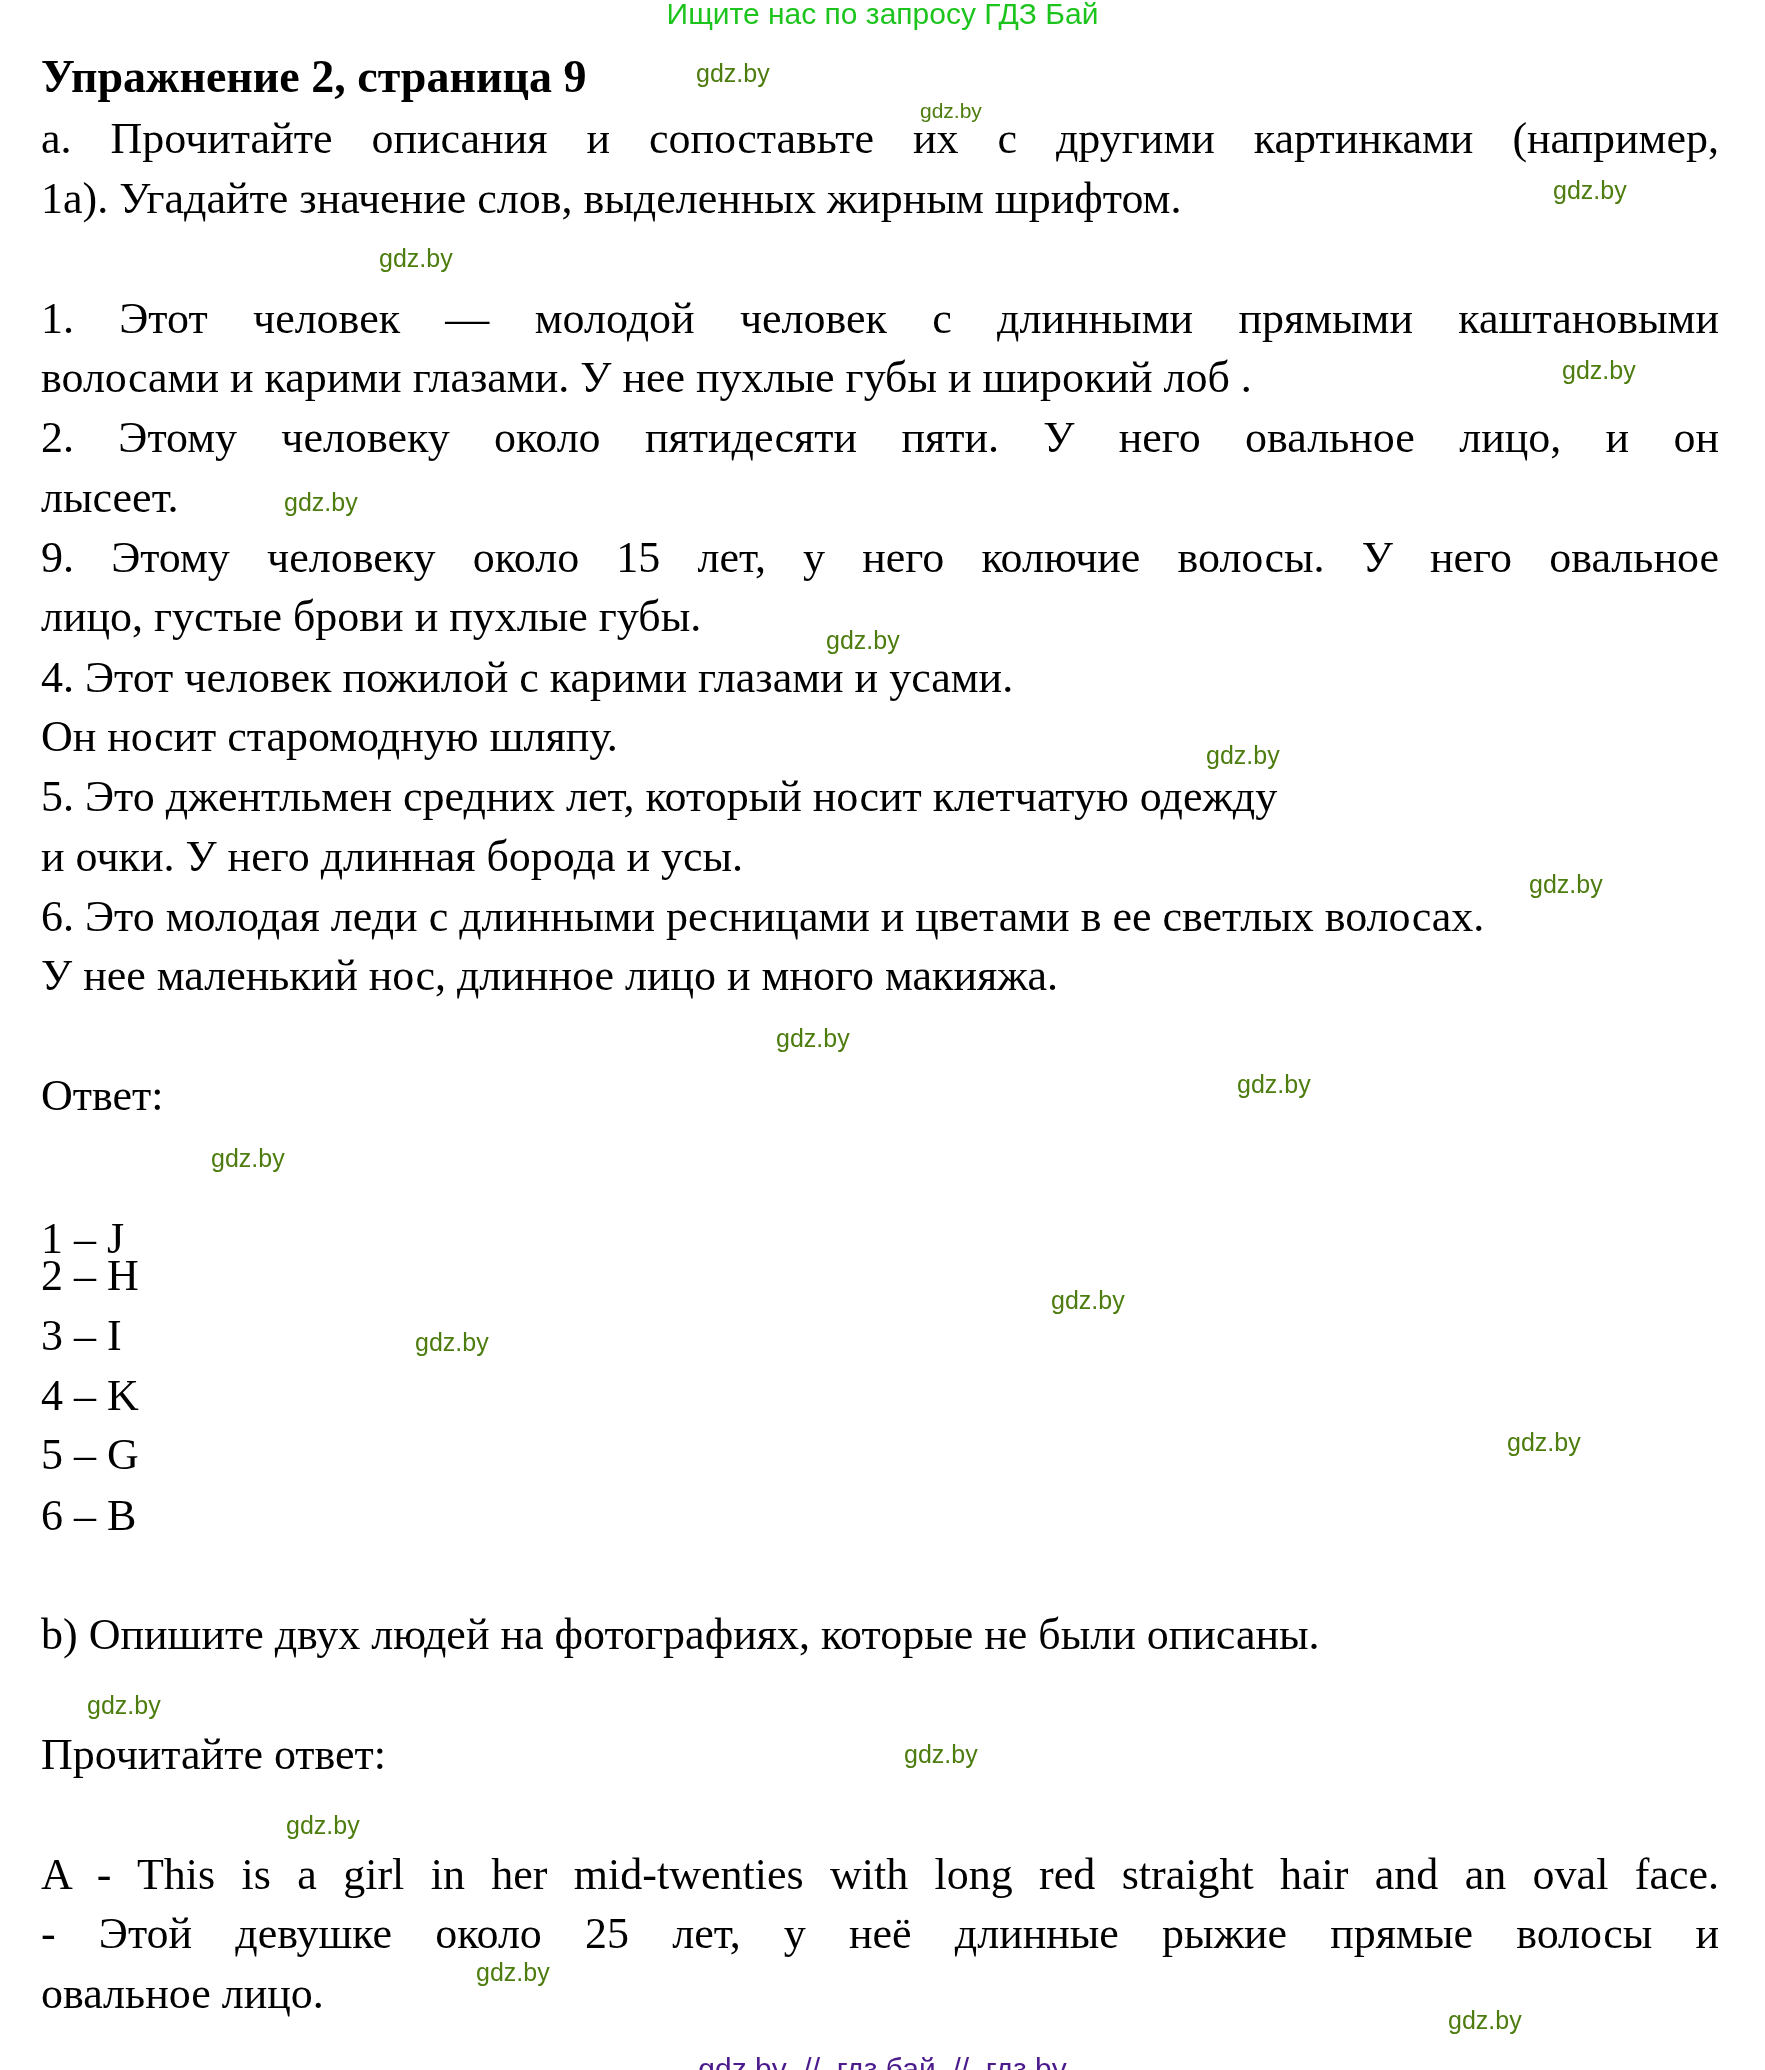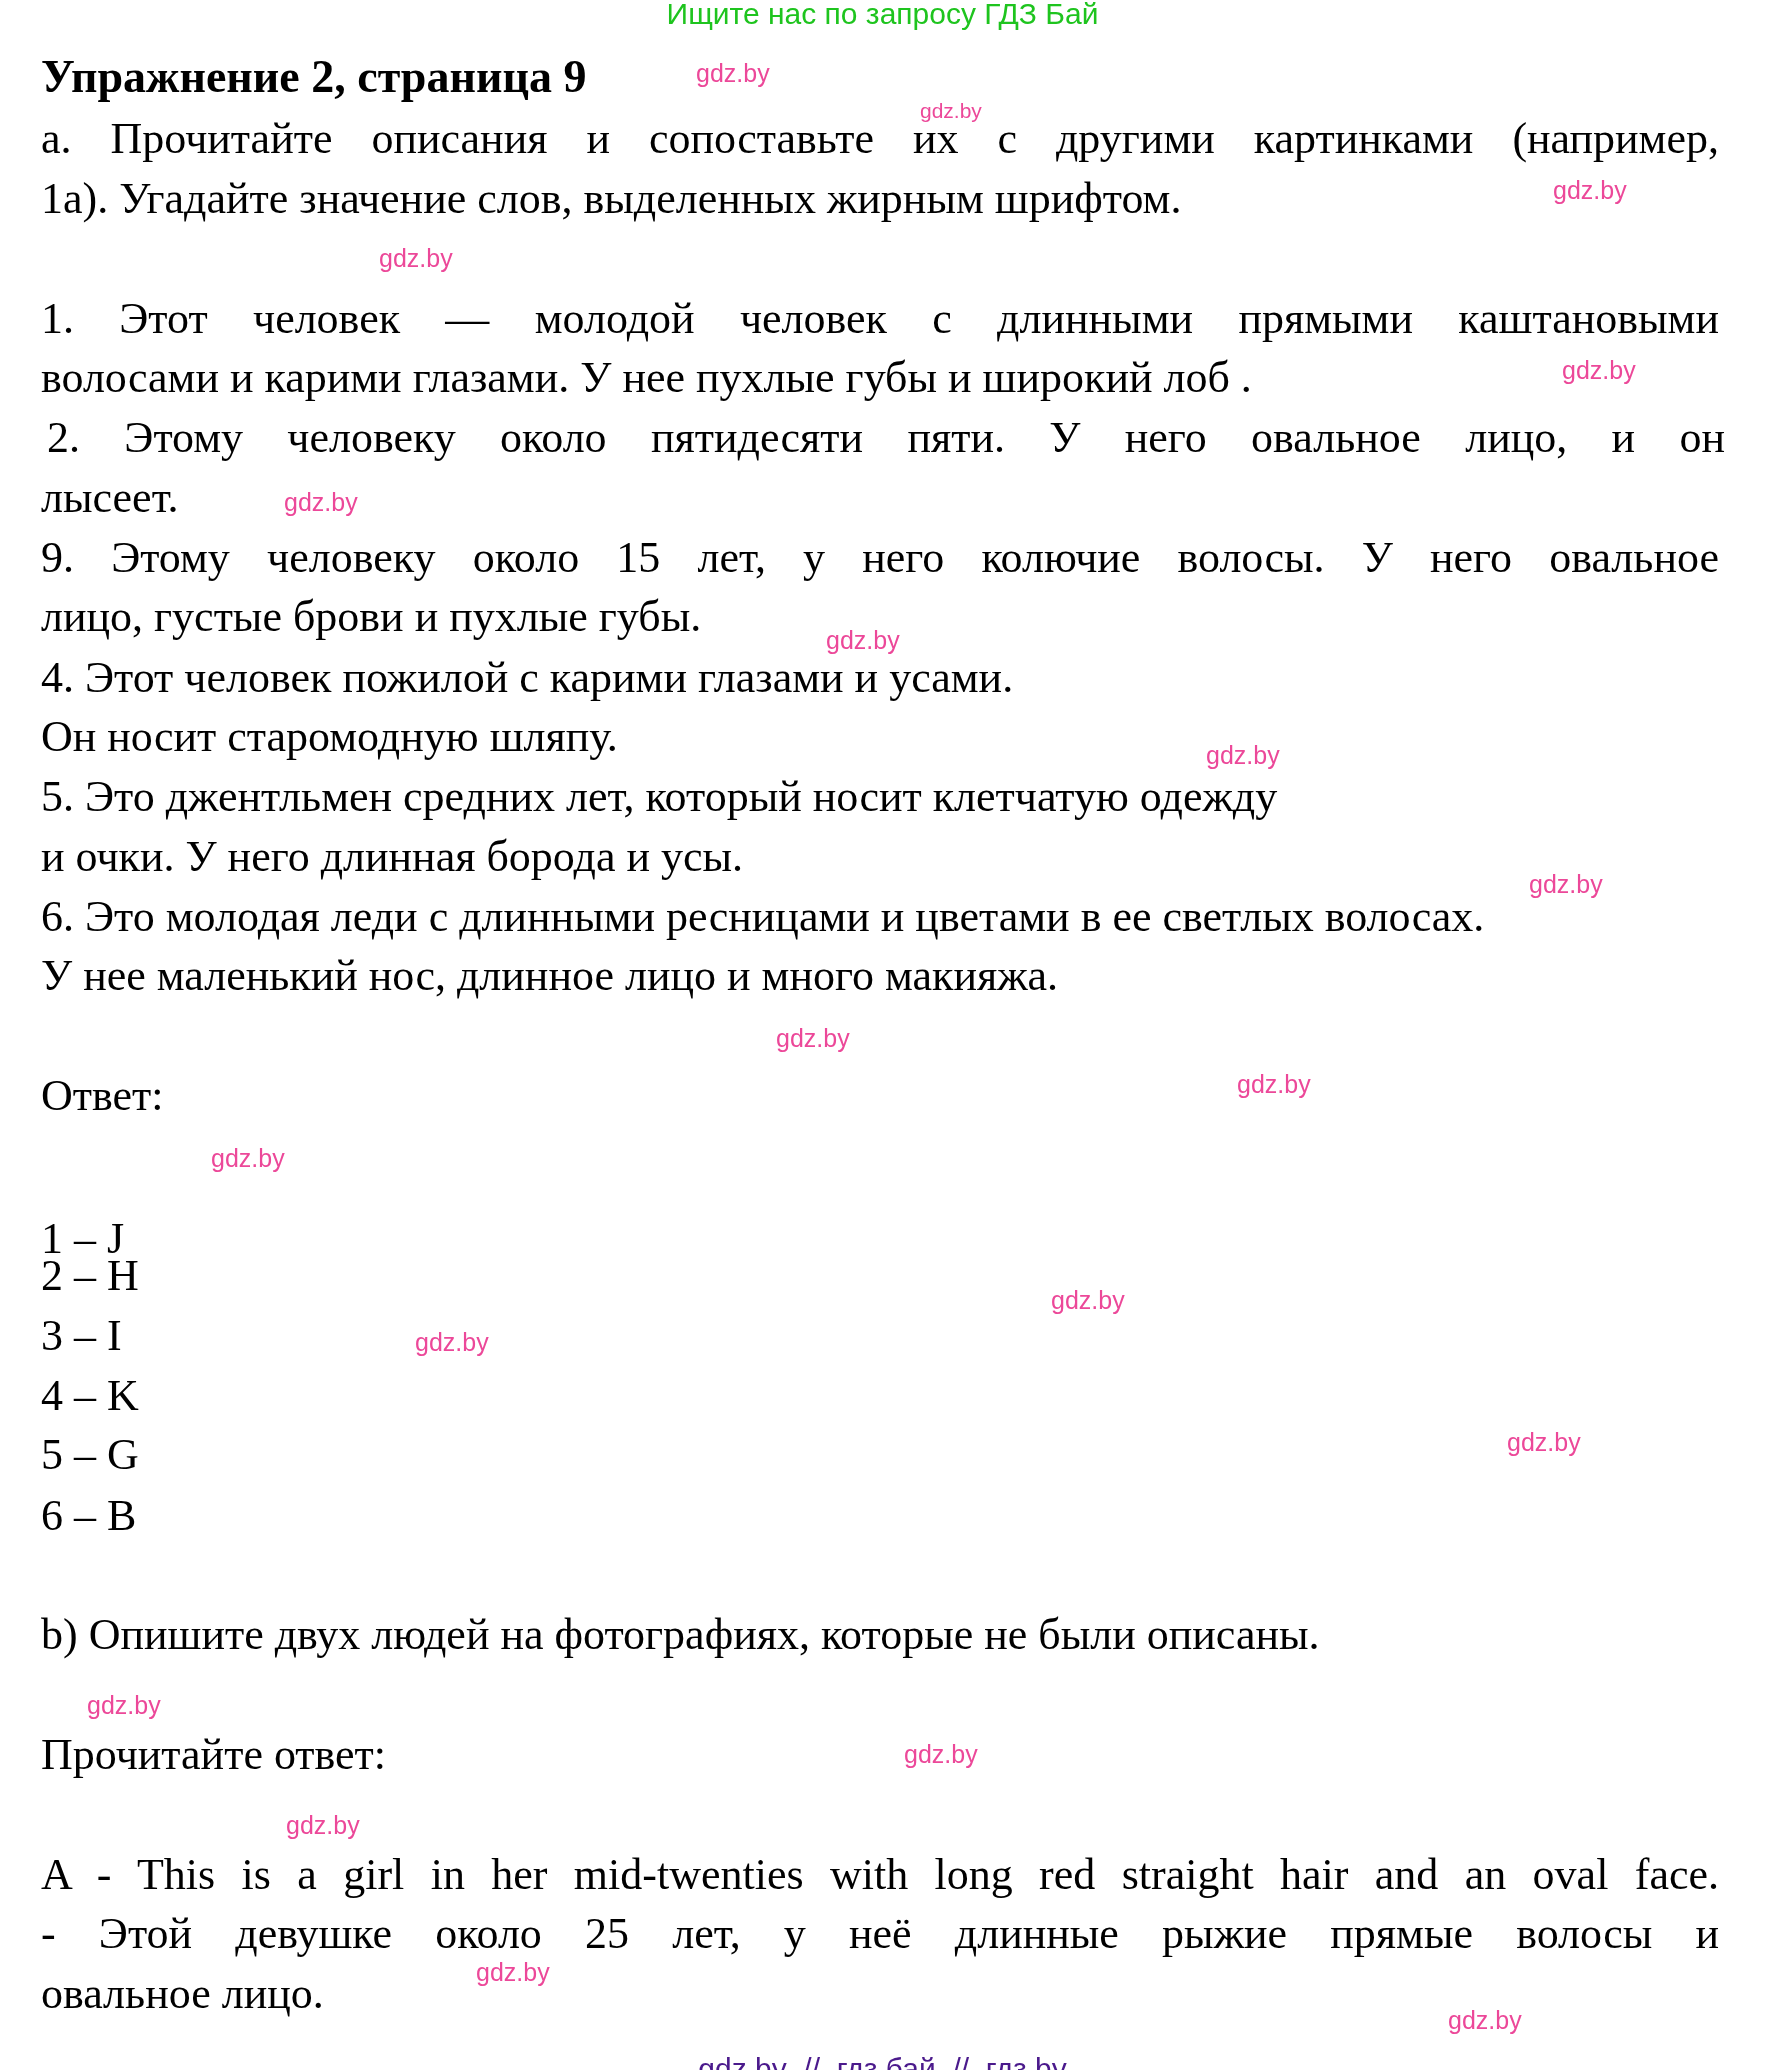--- a/index.html
+++ b/index.html
@@ -4,36 +4,36 @@
 <style>
   html, body { margin:0; padding:0; background:#ffffff; }
   body { width:1765px; height:2070px; position:relative; overflow:hidden; color:#000; }
   .serif { font-family: "Liberation Serif", "DejaVu Serif", serif; }
   .sans { font-family: "Liberation Sans", "DejaVu Sans", sans-serif; }
   .abs { position:absolute; white-space:nowrap; }
   .top-banner { left:0; width:1765px; top:-3.5px; text-align:center; font-size:30px; color:#1ec41e; }
   .title { left:41px; top:50px; font-size:46px; font-weight:bold; }
   .body-line { font-size:44px; left:41px; }
   .justify { width:1678px; text-align:justify; text-align-last:justify; white-space:normal; }
-  .wm { font-size:25px; color:#ec4899; }
+  .wm { font-size:25px; color:#4d7c0f; }
   .footer { left:0; width:1765px; top:2036px; text-align:center; font-size:30px; color:#4b1a8c; }
 </style>
 </head>
 <body>
 
 <div class="abs sans top-banner">Ищите нас по запросу ГДЗ Бай</div>
 
 <div class="abs serif title">Упражнение 2, страница 9</div>
 
 <div class="abs serif body-line justify" style="top:113px;">a. Прочитайте описания и сопоставьте их с другими картинками (например,</div>
 <div class="abs serif body-line" style="top:173px;">1a). Угадайте значение слов, выделенных жирным шрифтом.</div>
 
 <div class="abs serif body-line justify" style="top:293px;">1. Этот человек — молодой человек с длинными прямыми каштановыми</div>
 <div class="abs serif body-line" style="top:352px;">волосами и карими глазами. У нее пухлые губы и широкий лоб .</div>
-<div class="abs serif body-line justify" style="top:412px;margin-left:6px;">2. Этому человеку около пятидесяти пяти. У него овальное лицо, и он</div>
+<div class="abs serif body-line justify" style="top:412px;">2. Этому человеку около пятидесяти пяти. У него овальное лицо, и он</div>
 <div class="abs serif body-line" style="top:472px;">лысеет.</div>
 <div class="abs serif body-line justify" style="top:532px;">9. Этому человеку около 15 лет, у него колючие волосы. У него овальное</div>
 <div class="abs serif body-line" style="top:591px;">лицо, густые брови и пухлые губы.</div>
 <div class="abs serif body-line" style="top:652px;">4. Этот человек пожилой с карими глазами и усами.</div>
 <div class="abs serif body-line" style="top:711px;">Он носит старомодную шляпу.</div>
 <div class="abs serif body-line" style="top:771px;">5. Это джентльмен средних лет, который носит клетчатую одежду</div>
 <div class="abs serif body-line" style="top:831px;">и очки. У него длинная борода и усы.</div>
 <div class="abs serif body-line" style="top:891px;">6. Это молодая леди с длинными ресницами и цветами в ее светлых волосах.</div>
 <div class="abs serif body-line" style="top:950px;">У нее маленький нос, длинное лицо и много макияжа.</div>
 

